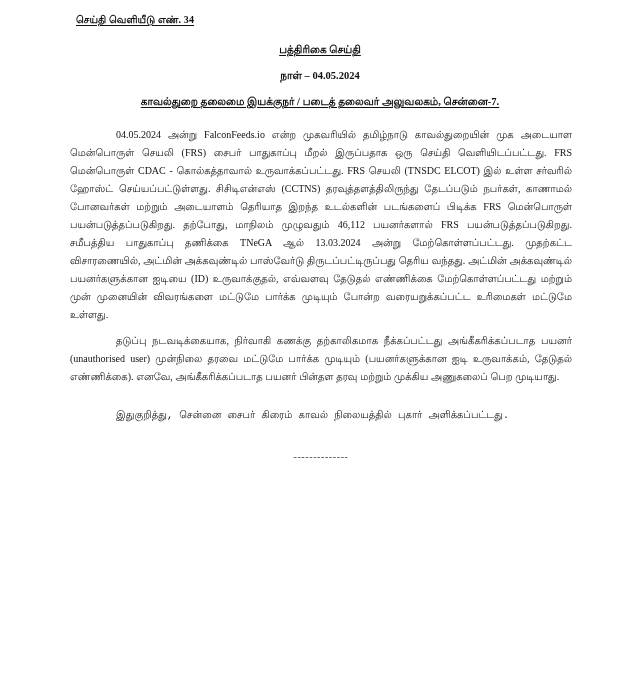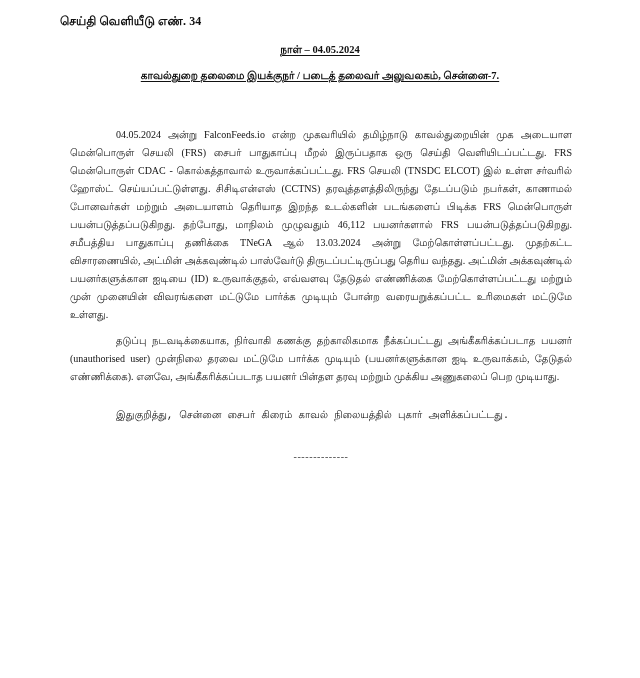--- a/index.html
+++ b/index.html
@@ -20,24 +20,25 @@
     position: relative;
     width: 640px;
     height: 678px;
     background: #ffffff;
     box-sizing: border-box;
   }
 
   
   .release-no {
     position: absolute;
-    left: 60px;
+    left: 76px;
     top: 14px;
-    font-size: 12px;
+    font-size: 10px;
     font-weight: bold;
+    text-decoration: underline;
     text-underline-offset: 2px;
     letter-spacing: 0.1px;
     white-space: nowrap;
   }
 
   .title-block {
     position: absolute;
     left: 0;
     top: 44px;
     width: 640px;
@@ -46,21 +47,20 @@
   .title-main {
     font-size: 10.5px;
     font-weight: bold;
     text-decoration: underline;
     text-underline-offset: 2px;
     margin: 0 0 13px 0;
   }
   .title-date {
     font-size: 10.5px;
     font-weight: bold;
-    text-decoration: underline;
     text-underline-offset: 2px;
     margin: 0 0 13px 0;
   }
   .title-office {
     font-size: 10.5px;
     font-weight: bold;
     text-decoration: underline;
     text-underline-offset: 2px;
     margin: 0;
     white-space: nowrap;
@@ -96,20 +96,21 @@
   }
 </style>
 </head>
 <body>
 
 <div class="page">
 
   <div class="release-no">செய்தி வெளியீடு எண். 34</div>
 
   <div class="title-block">
+    <div class="title-main">பத்திரிகை செய்தி</div>
     <div class="title-date">நாள் – 04.05.2024</div>
     <div class="title-office">காவல்துறை தலைமை இயக்குநர் / படைத் தலைவர் அலுவலகம், சென்னை-7.</div>
   </div>
 
   <div class="body-area">
     <p class="para">04.05.2024 அன்று FalconFeeds.io என்ற முகவரியில் தமிழ்நாடு காவல்துறையின் முக அடையாள மென்பொருள் செயலி (FRS) சைபர் பாதுகாப்பு மீறல் இருப்பதாக ஒரு செய்தி வெளியிடப்பட்டது. FRS மென்பொருள் CDAC - கொல்கத்தாவால் உருவாக்கப்பட்டது. FRS செயலி (TNSDC ELCOT) இல் உள்ள சர்வரில் ஹோஸ்ட் செய்யப்பட்டுள்ளது. சிசிடிஎன்எஸ் (CCTNS) தரவுத்தளத்திலிருந்து தேடப்படும் நபர்கள், காணாமல் போனவர்கள் மற்றும் அடையாளம் தெரியாத இறந்த உடல்களின் படங்களைப் பிடிக்க FRS மென்பொருள் பயன்படுத்தப்படுகிறது. தற்போது, மாநிலம் முழுவதும் 46,112 பயனர்களால் FRS பயன்படுத்தப்படுகிறது. சமீபத்திய பாதுகாப்பு தணிக்கை TNeGA ஆல் 13.03.2024 அன்று மேற்கொள்ளப்பட்டது. முதற்கட்ட விசாரணையில், அட்மின் அக்கவுண்டில் பாஸ்வேர்டு திருடப்பட்டிருப்பது தெரிய வந்தது. அட்மின் அக்கவுண்டில் பயனர்களுக்கான ஐடியை (ID) உருவாக்குதல், எவ்வளவு தேடுதல் எண்ணிக்கை மேற்கொள்ளப்பட்டது மற்றும் முன் முனையின் விவரங்களை மட்டுமே பார்க்க முடியும் போன்ற வரையறுக்கப்பட்ட உரிமைகள் மட்டுமே உள்ளது.</p>
 
 
     <p class="para gap-2">தடுப்பு நடவடிக்கையாக, நிர்வாகி கணக்கு தற்காலிகமாக நீக்கப்பட்டது அங்கீகரிக்கப்படாத பயனர் (unauthorised user) முன்நிலை தரவை மட்டுமே பார்க்க முடியும் (பயனர்களுக்கான ஐடி உருவாக்கம், தேடுதல் எண்ணிக்கை). எனவே, அங்கீகரிக்கப்படாத பயனர் பின்தள தரவு மற்றும் முக்கிய அணுகலைப் பெற முடியாது.</p>
 

